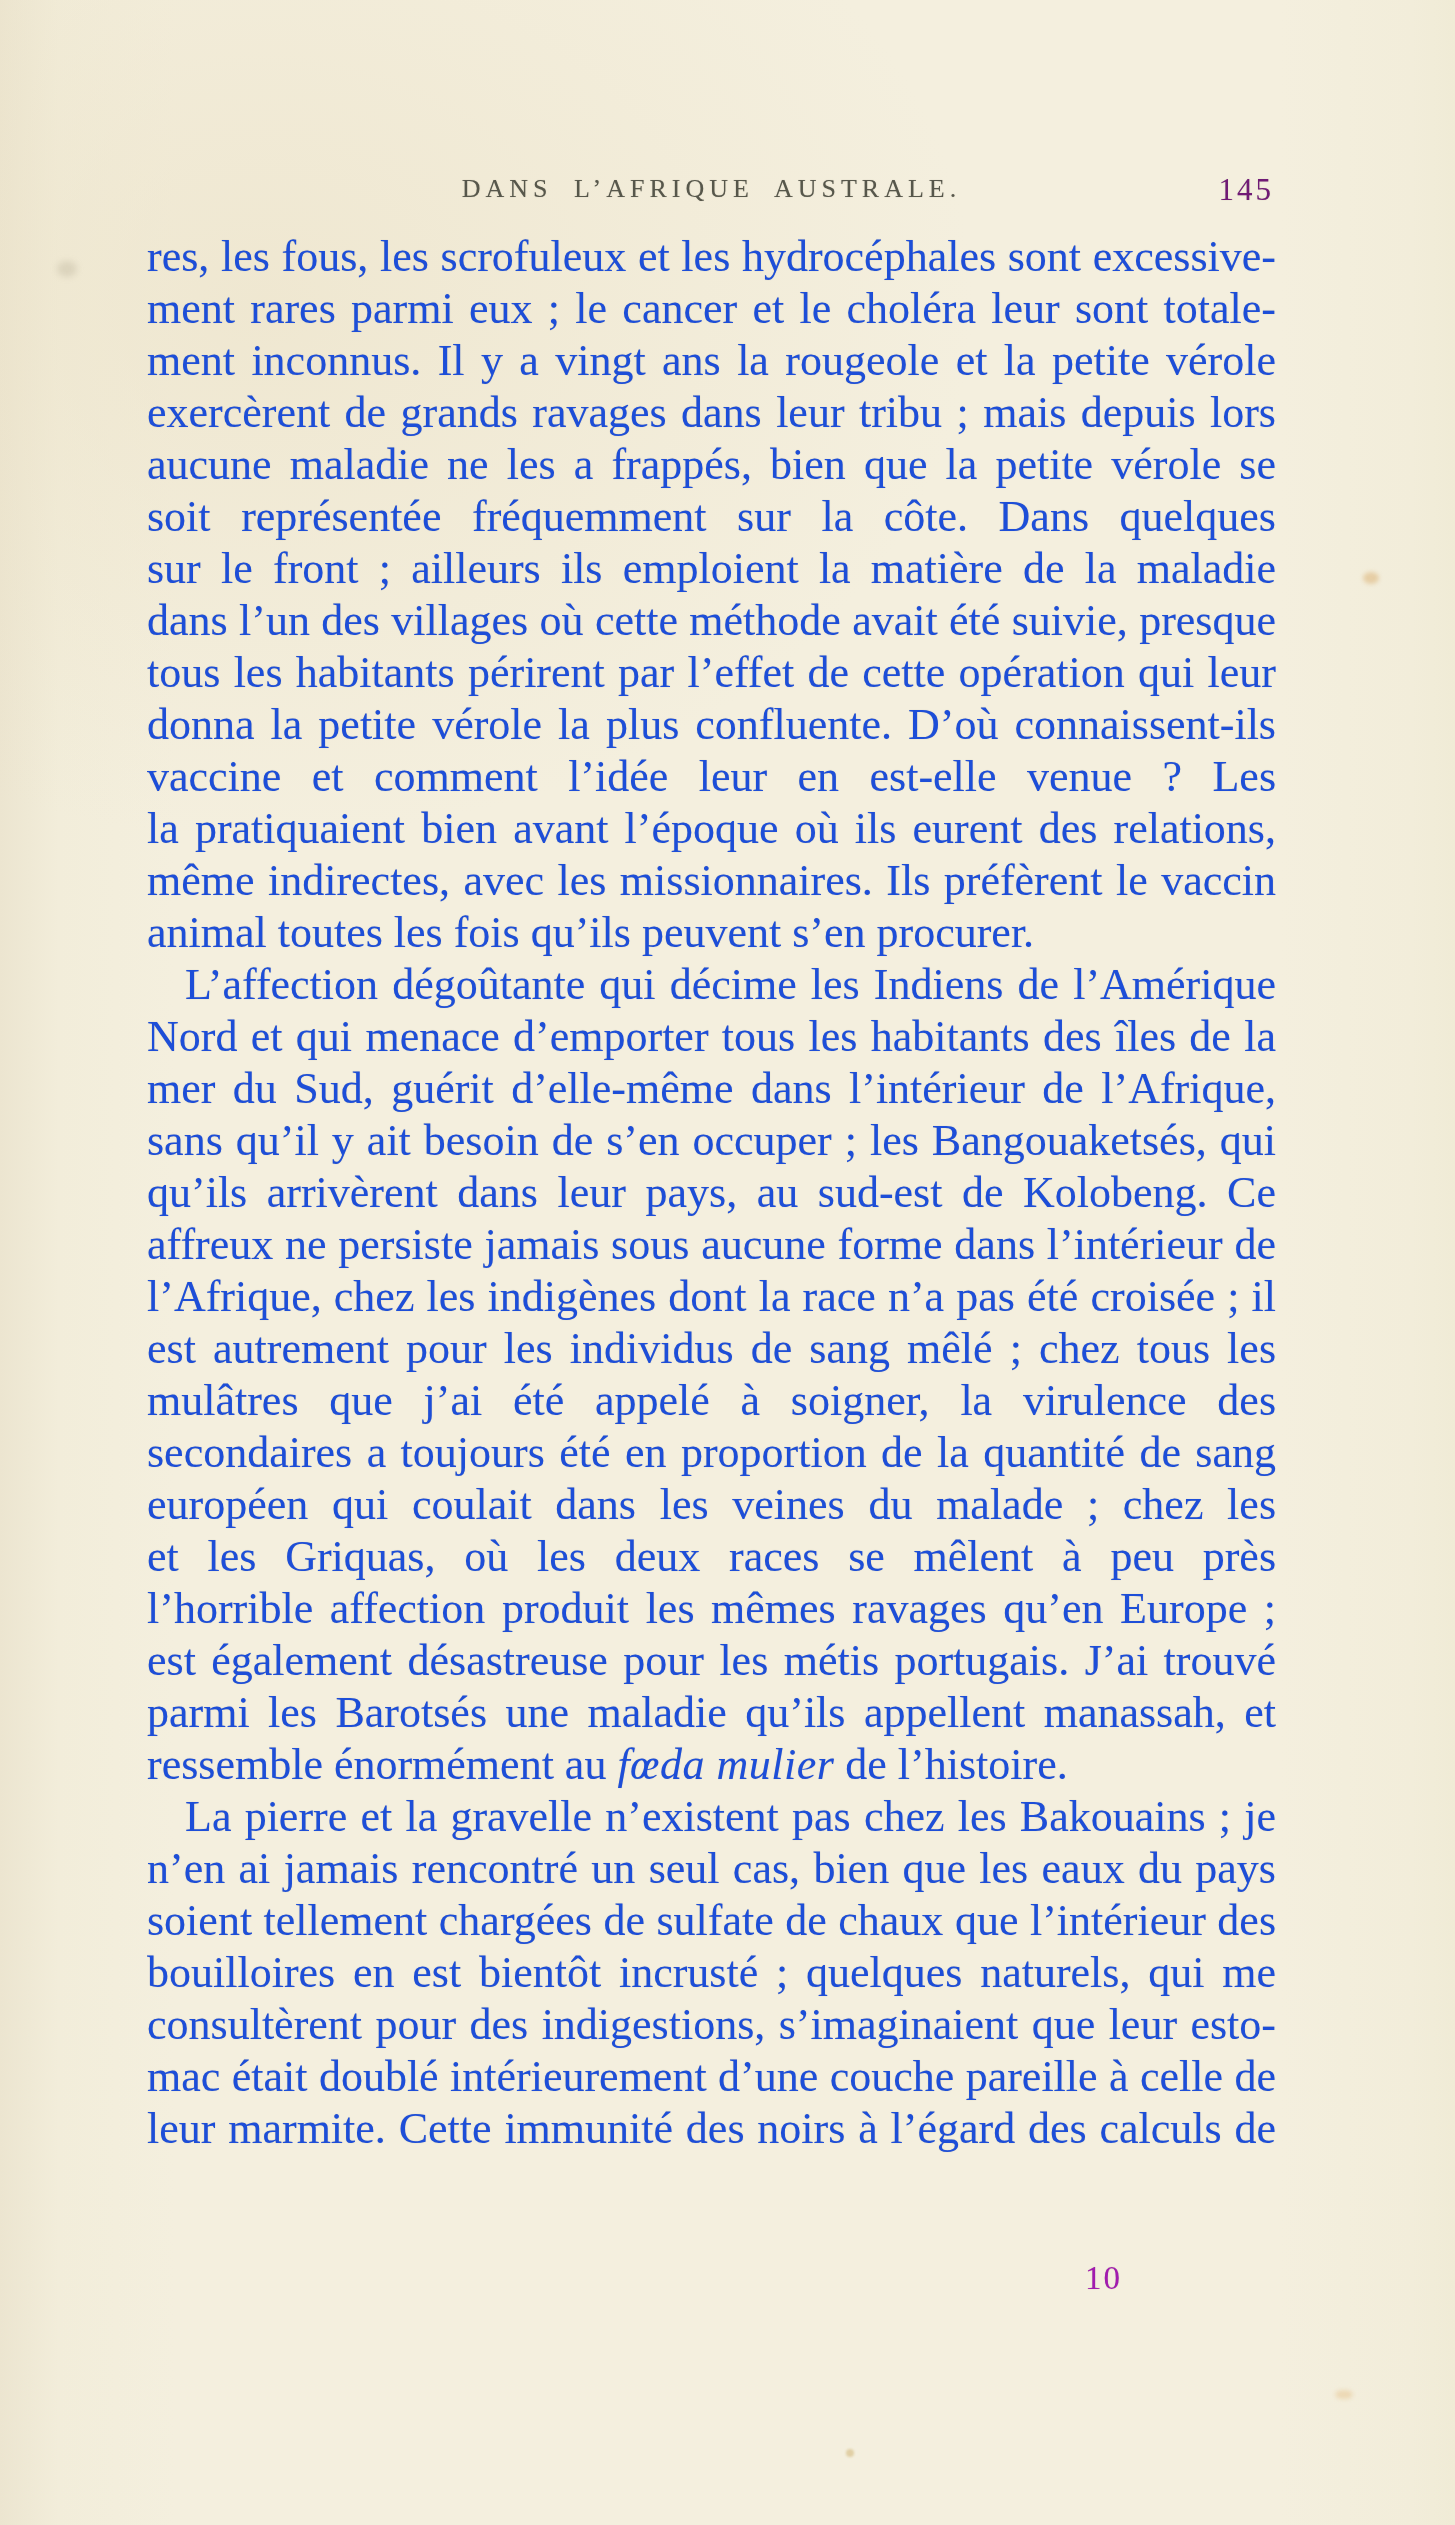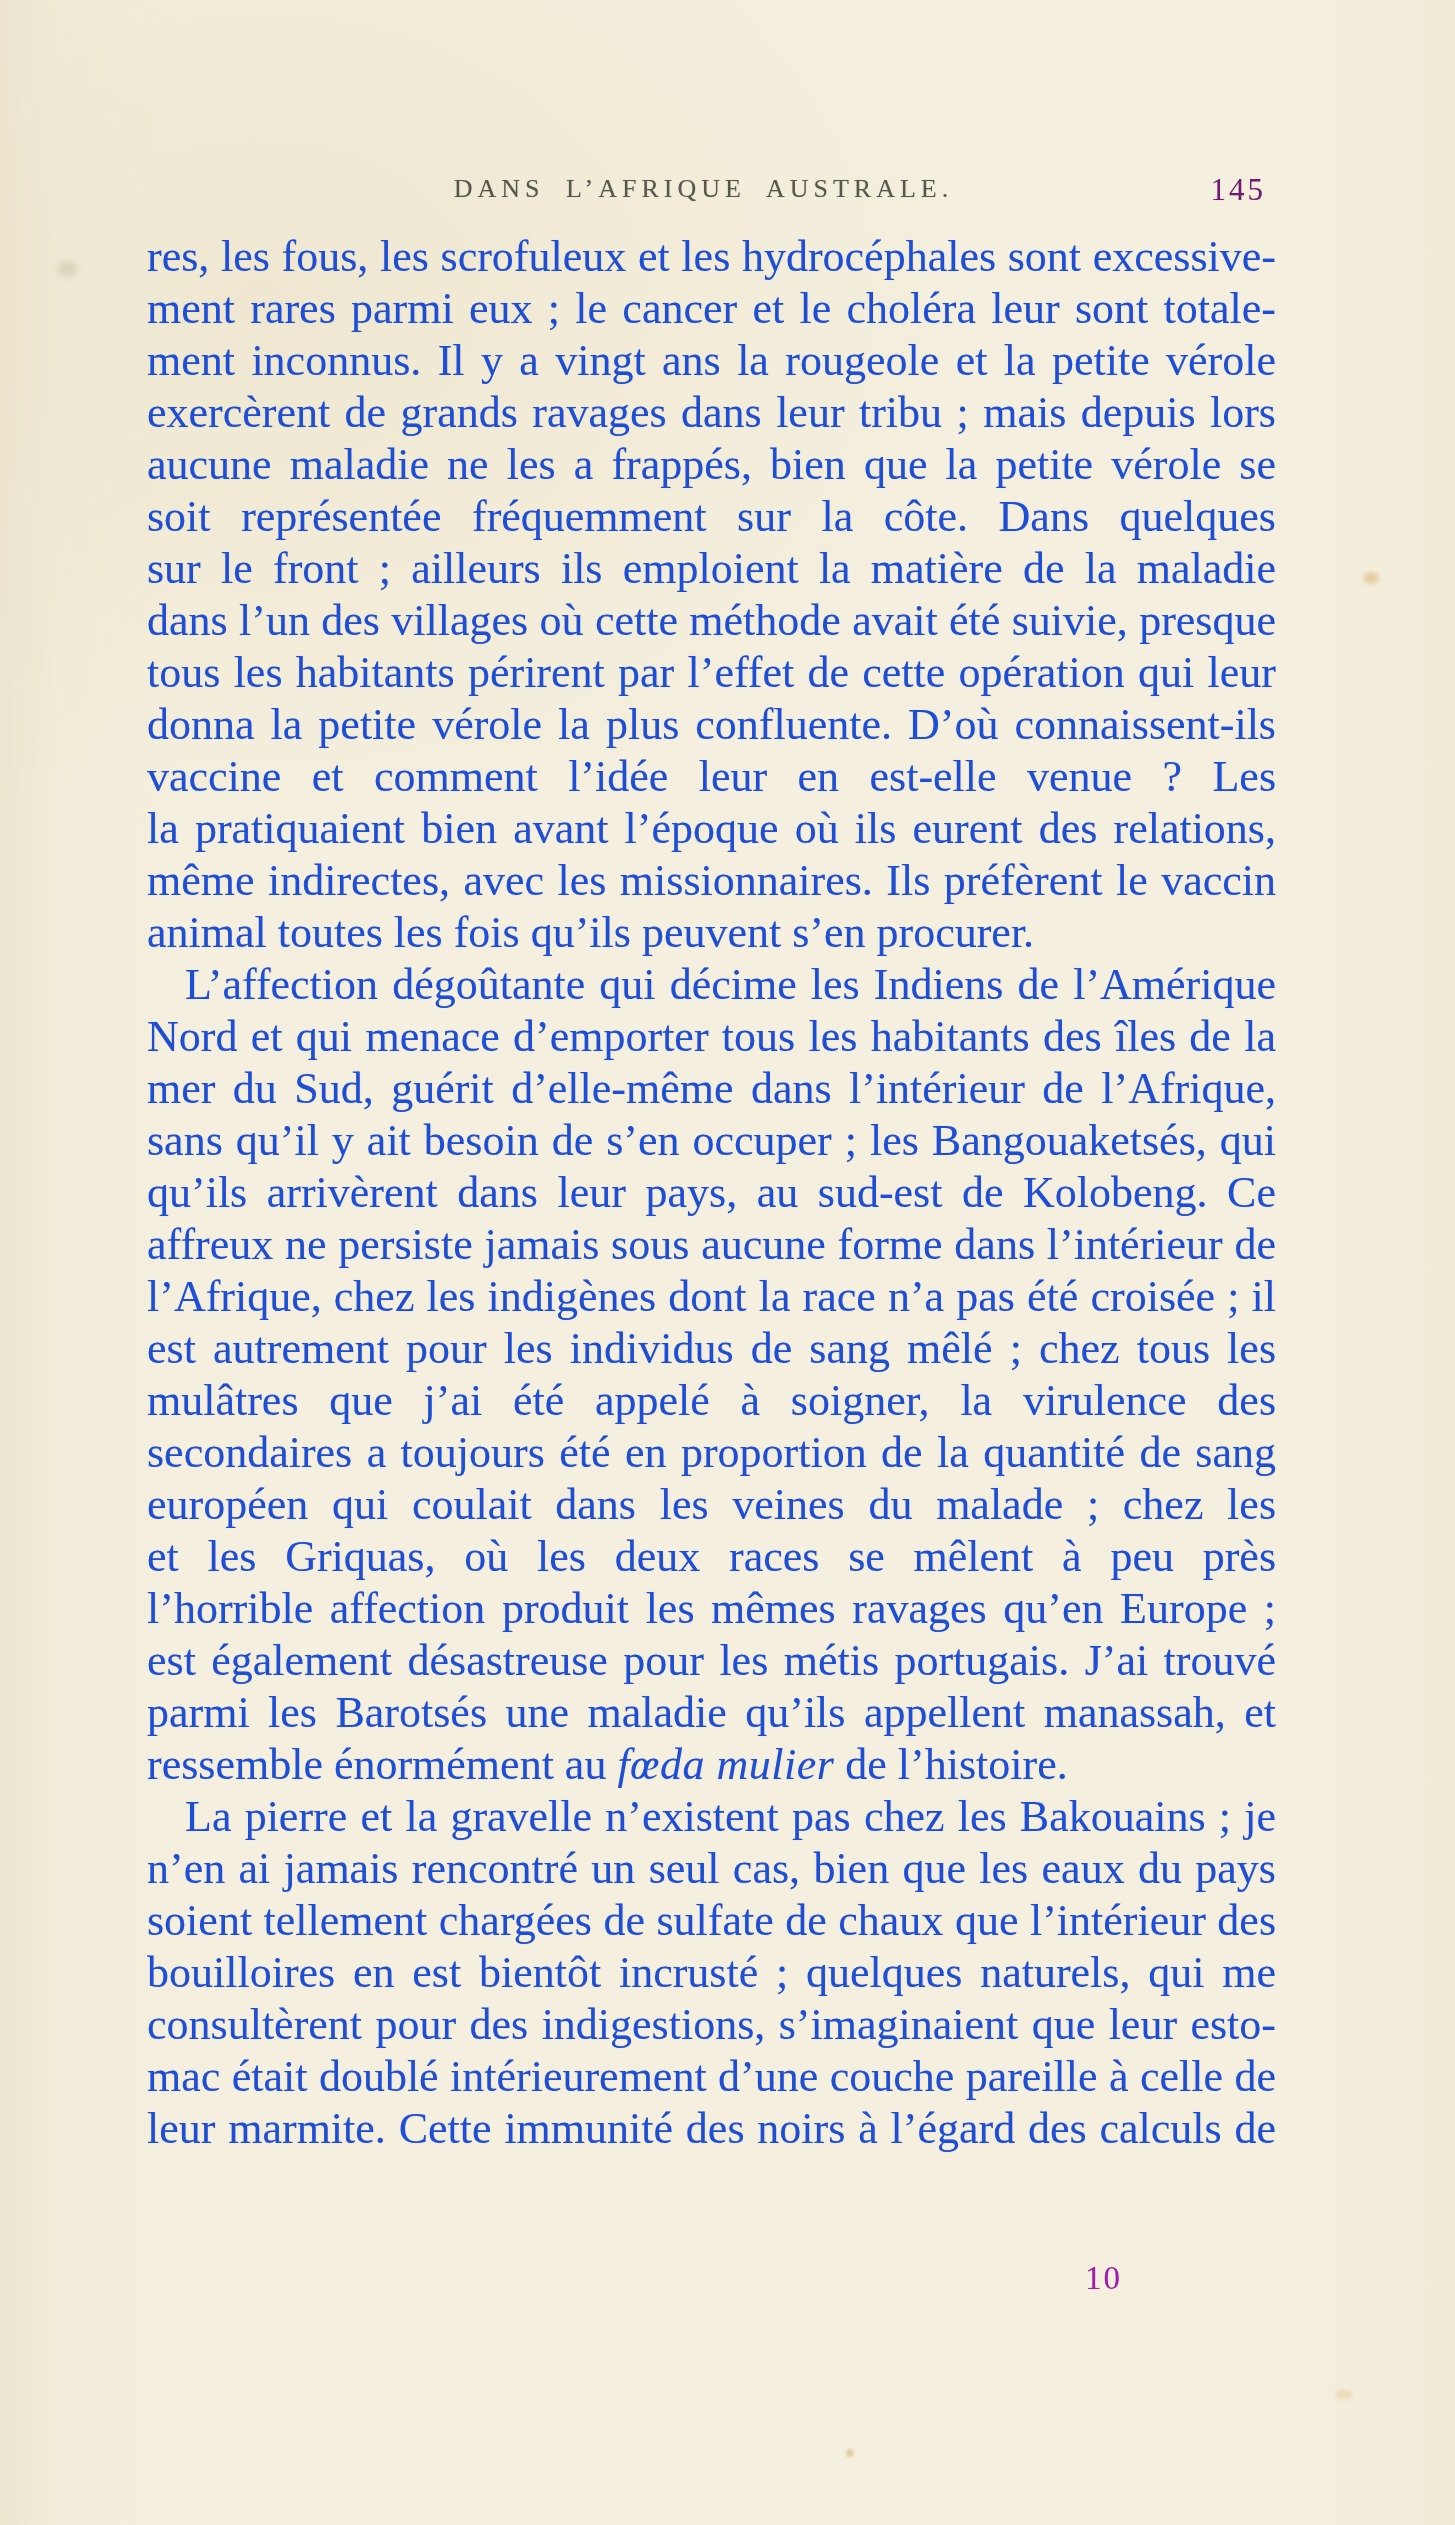--- a/index.html
+++ b/index.html
@@ -16,21 +16,21 @@
       linear-gradient(90deg, #ece5d0 0%, #f2edda 4%, #f4efde 12%, #f4efde 88%, #f2edda 97%, #f0ebd6 100%),
       #f3eedd;
   }
   .page {
     position: absolute;
     inset: 0;
   }
   .running-head {
     position: absolute;
     top: 174px;
-    left: 139px;
+    left: 147px;
     width: 1129px;
     height: 40px;
   }
   .running-title {
     position: absolute;
     left: 0;
     right: 0;
     text-align: center;
     font-size: 26px;
     letter-spacing: 5px;

